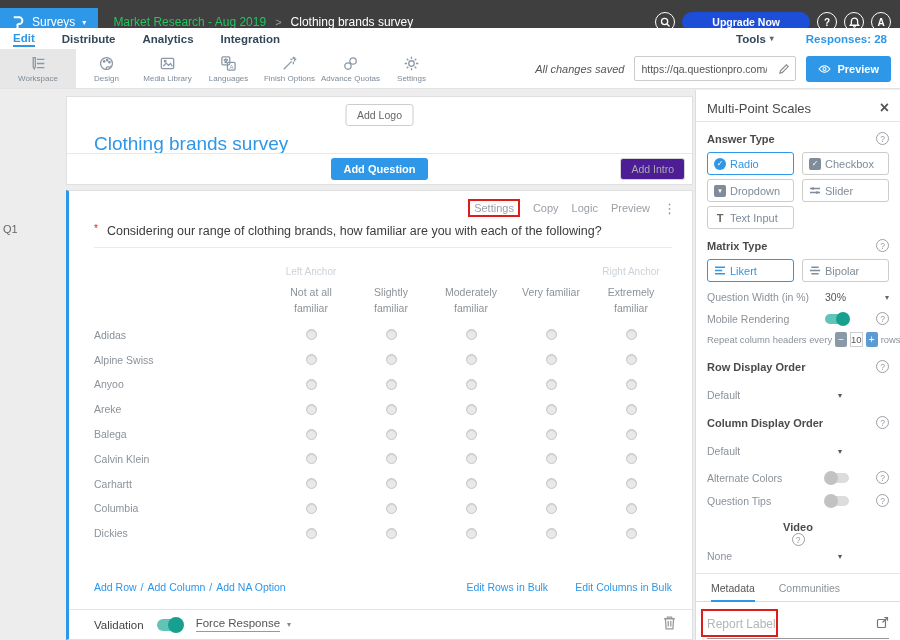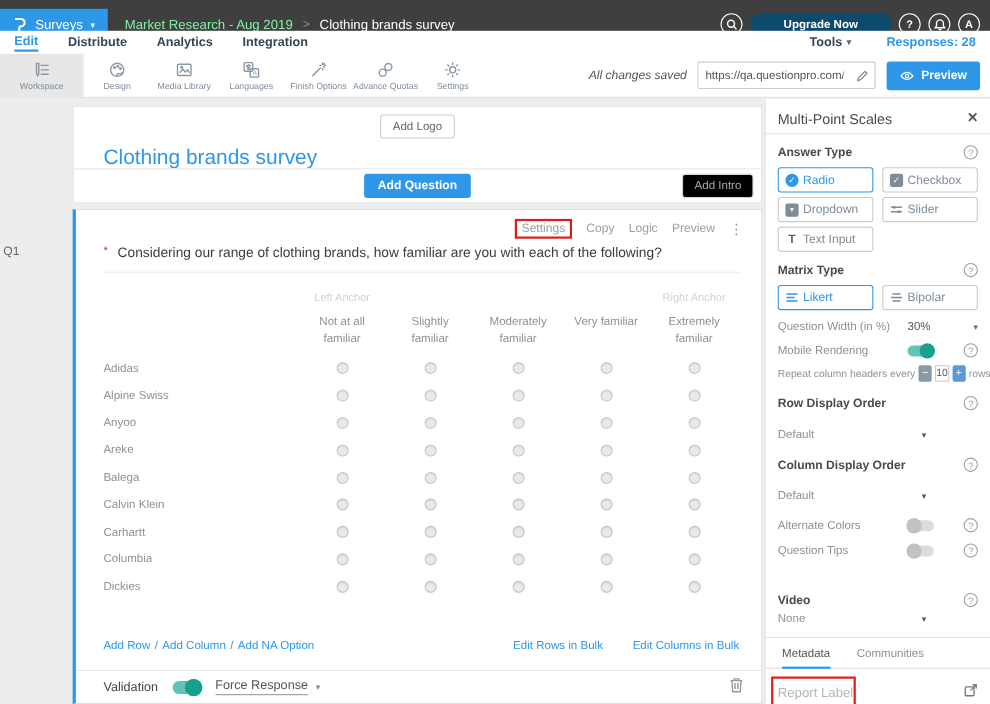--- a/index.html
+++ b/index.html
@@ -6,27 +6,27 @@
   body { font-family: "Liberation Sans", sans-serif; background:#ccc; }
   .page { position:relative; width:900px; height:640px; background:#ededed; overflow:hidden; }
 
   
   .topbar { position:absolute; top:0; left:0; right:0; height:44px; background:#3f3f3f; display:flex; align-items:center; }
   .logo-area { background:#2e97e8; height:28px; display:flex; align-items:center; gap:7px; padding:0 12px 0 10px; cursor:pointer; }
   .logo-area svg { width:15px; height:15px; }
   .app-menu-label { color:#fff; font-size:12px; }
   .caret-w { color:#fff; font-size:8px; }
   .breadcrumb { display:flex; align-items:center; gap:9px; margin-left:15px; font-size:12px; }
-  .bc-parent { color:#86efac; cursor:pointer; }
+  .bc-parent { color:#22c55e; cursor:pointer; }
   .bc-sep { color:#9a9a9a; font-size:11px; }
   .bc-current { color:#fff; }
   .topbar-right { margin-left:auto; display:flex; align-items:center; gap:7px; padding-right:9px; }
   .circle-btn { width:20px; height:20px; border:1.5px solid #fff; border-radius:50%; display:flex; align-items:center; justify-content:center; color:#fff; font-size:10px; font-weight:bold; cursor:pointer; flex:none; }
   .circle-btn svg { width:11px; height:11px; stroke:#fff; fill:none; stroke-width:1.4; }
-  .upgrade-btn { background:#0c4a6e; color:#fff; font-size:10.5px; font-weight:bold; padding:4px 30px; border-radius:11px; cursor:pointer; }
+  .upgrade-btn { background:#1d4ed8; color:#fff; font-size:10.5px; font-weight:bold; padding:4px 30px; border-radius:11px; cursor:pointer; }
 
   
   .navrow { position:absolute; top:28px; left:0; right:0; height:21px; background:#fff; display:flex; align-items:center; padding:0 13px; font-size:11.5px; font-weight:700; color:#33475b; }
   .nav-item { margin-right:27px; padding:2px 0 1px; cursor:pointer; }
   .nav-item.active { color:#2e97e8; border-bottom:2px solid #2e97e8; }
   .nav-right { margin-left:auto; display:flex; align-items:center; gap:32px; }
   .tools-btn { color:#33475b; cursor:pointer; display:flex; align-items:center; gap:4px; }
   .tools-btn .caret-d { font-size:8px; }
   .responses-label { color:#2e97e8; }
 
@@ -47,21 +47,21 @@
 
   
   .main { position:absolute; top:90px; left:0; width:695px; bottom:0; }
   .q-index { position:absolute; left:3px; top:133px; font-size:11px; color:#666; }
 
   .survey-card { position:absolute; left:66px; top:6px; width:627px; height:89px; background:#fff; border:1px solid #e0e0e0; }
   .add-logo-btn { position:absolute; top:7px; left:50%; transform:translateX(-50%); background:#fff; border:1px solid #ccc; border-radius:3px; padding:4px 11px; font-size:10.5px; color:#666; cursor:pointer; }
   .survey-title { position:absolute; left:27px; top:36px; font-size:19px; color:#2e97e8; cursor:text; }
   .survey-footer { position:absolute; bottom:0; left:0; right:0; height:31px; border-top:1px solid #e8e8e8; display:flex; align-items:center; justify-content:center; }
   .add-question-btn { background:#2e97e8; color:#fff; font-size:11px; font-weight:bold; padding:5px 12px; border-radius:3px; cursor:pointer; }
-  .add-intro-btn { position:absolute; right:7px; top:4px; background:#000000; border:1px solid #d4d4d4; color:#aaa; font-size:10.5px; padding:4px 10px; border-radius:3px; cursor:pointer; }
+  .add-intro-btn { position:absolute; right:7px; top:4px; background:#4c1d95; border:1px solid #d4d4d4; color:#aaa; font-size:10.5px; padding:4px 10px; border-radius:3px; cursor:pointer; }
 
   .question-card { position:absolute; left:66px; top:100px; width:627px; height:450px; background:#fff; border:1px solid #e0e0e0; border-left:3px solid #2e97e8; }
   .q-actions { position:absolute; top:8px; right:16px; display:flex; align-items:center; gap:13px; font-size:11px; color:#9aa0a6; }
   .q-action { cursor:pointer; }
   .q-action.annotated { border:2px solid #e11a1a; padding:1px 4px; }
   .kebab-icon { font-size:13px; color:#8a8a8a; cursor:pointer; letter-spacing:0; }
   .q-text-row { position:absolute; top:32px; left:25px; right:20px; font-size:12.5px; color:#3c3c3c; }
   .req-star { color:#e02020; font-size:10px; vertical-align:3px; margin-right:9px; }
   .q-divider { position:absolute; top:56px; left:25px; right:20px; border-top:1px solid #ebebeb; }
 
@@ -515,21 +515,21 @@
       <span class="lbl">Alternate Colors</span>
       <span class="toggle off small"></span>
       <span class="end help-icon">?</span>
     </div>
     <div class="kv-row" style="margin-top:10px;">
       <span class="lbl">Question Tips</span>
       <span class="toggle off small"></span>
       <span class="end help-icon">?</span>
     </div>
 
-    <div class="section-label" style="margin-top:32px;">
+    <div class="section-label" style="margin-top:14px;flex-direction:column;">
       <span>Video</span>
       <span class="help-icon">?</span>
     </div>
     <div class="dd-row" style="margin-top:4px;">
       <span>None</span>
       <span class="caret-d">▾</span>
     </div>
 
     <div class="panel-divider" style="margin-top:11px;"></div>
     <div class="tabs">

